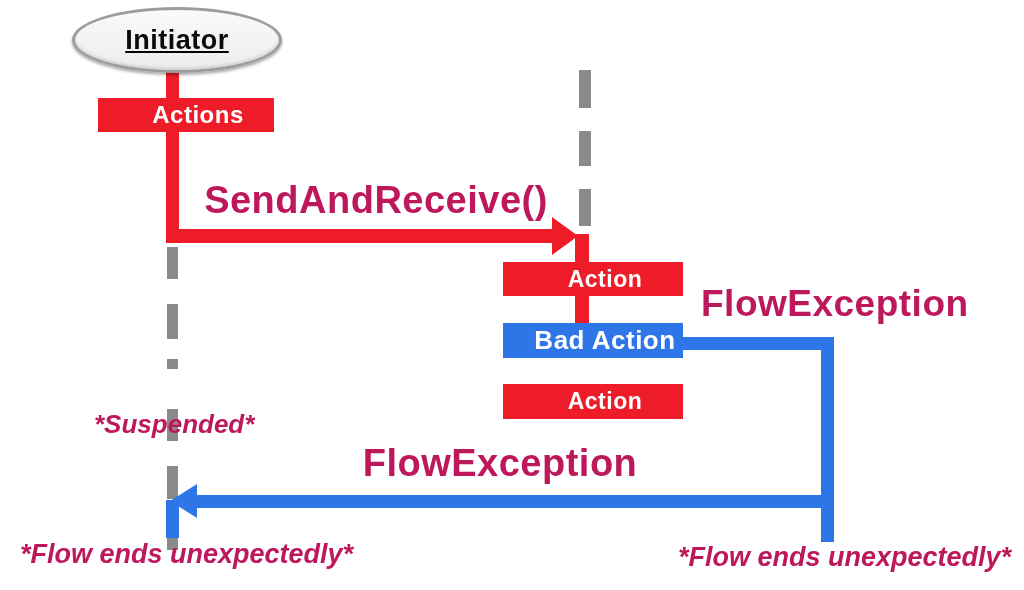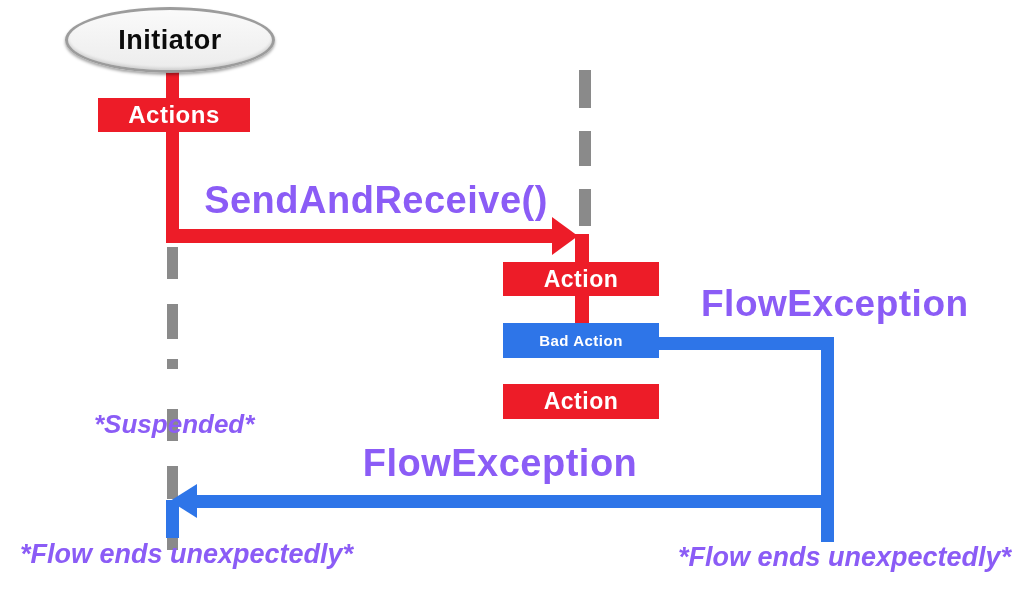--- a/index.html
+++ b/index.html
@@ -16,21 +16,21 @@
     border-radius:50%;
     background:linear-gradient(#fafafa,#ececec);
     border:3px solid #9c9c9c;
     box-shadow:0 2px 3px rgba(0,0,0,.35), inset 0 -2px 3px rgba(0,0,0,.12);
     display:flex;align-items:center;justify-content:center;
     z-index:5;
   }
   .actor span{
     font-size:27px;font-weight:bold;color:#0b0b0b;letter-spacing:.5px;
   }
-  #actor-initiator{left:65px;top:7px;width:204px;height:60px;}
+  #actor-initiator{left:72px;top:7px;width:204px;height:60px;text-decoration:underline;}
   #actor-acceptor{left:482px;top:6px;width:200px;height:60px;}
 
   
   .seg{position:absolute;}
   .red{background:var(--red);z-index:2;}
   .blue{background:var(--blue);z-index:2;}
   .gray{background:var(--gray);z-index:1;}
 
   
   .arrow-right{
@@ -43,32 +43,32 @@
     position:absolute;width:0;height:0;z-index:2;
     border-top:17px solid transparent;
     border-bottom:17px solid transparent;
     border-right:27px solid var(--blue);
   }
 
   
   .box{
     position:absolute;z-index:3;
     display:flex;align-items:center;justify-content:center;
-    color:#ffffff;font-weight:bold;
+    color:#ffffff;font-weight:bold;padding-left:24px;
   }
   .box span{letter-spacing:.5px;}
   .box.red-box{background:var(--red);}
   .box.blue-box{background:var(--blue);}
   #box-actions{left:98px;top:98px;width:152px;height:34px;font-size:24px;}
   #box-action-top{left:503px;top:262px;width:156px;height:34px;font-size:23px;}
-  #box-bad-action{left:503px;top:323px;width:156px;height:35px;font-size:15px;}
+  #box-bad-action{left:503px;top:323px;width:156px;height:35px;font-size:26px;}
   #box-action-bottom{left:503px;top:384px;width:156px;height:35px;font-size:23px;}
 
   
-  .lbl{position:absolute;z-index:4;color:#8b5cf6;font-weight:bold;white-space:nowrap;}
+  .lbl{position:absolute;z-index:4;color:#be185d;font-weight:bold;white-space:nowrap;}
   .lbl.big{font-size:38px;letter-spacing:.5px;}
   .lbl.note{font-style:italic;font-size:26px;}
   #lbl-send{left:156px;top:179px;width:440px;text-align:center;}
   #lbl-flowex-right{left:701px;top:283px;font-size:37px;letter-spacing:.5px;}
   #lbl-flowex-bottom{left:280px;top:442px;width:440px;text-align:center;}
   #lbl-suspended{left:94px;top:369px;margin-top:40px;}
   #lbl-ends-left{left:20px;top:539px;font-size:27px;}
   #lbl-ends-right{left:678px;top:542px;font-size:27px;}
 </style>
 </head>

